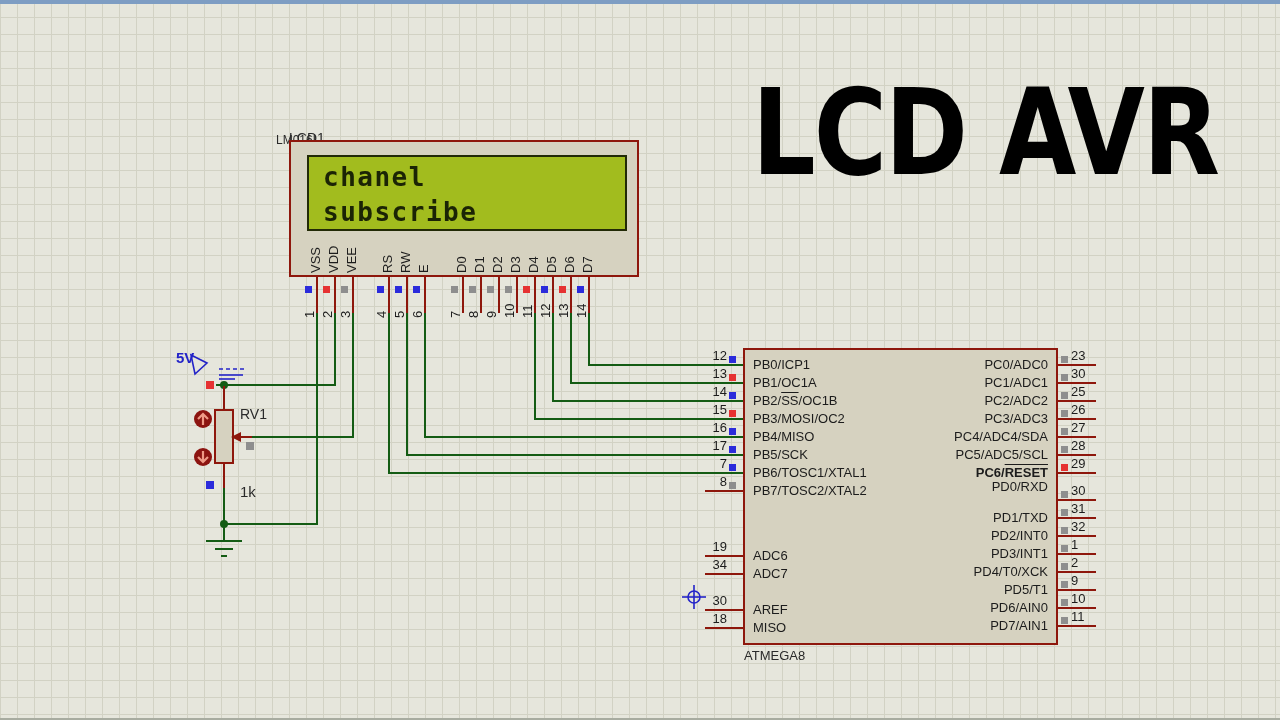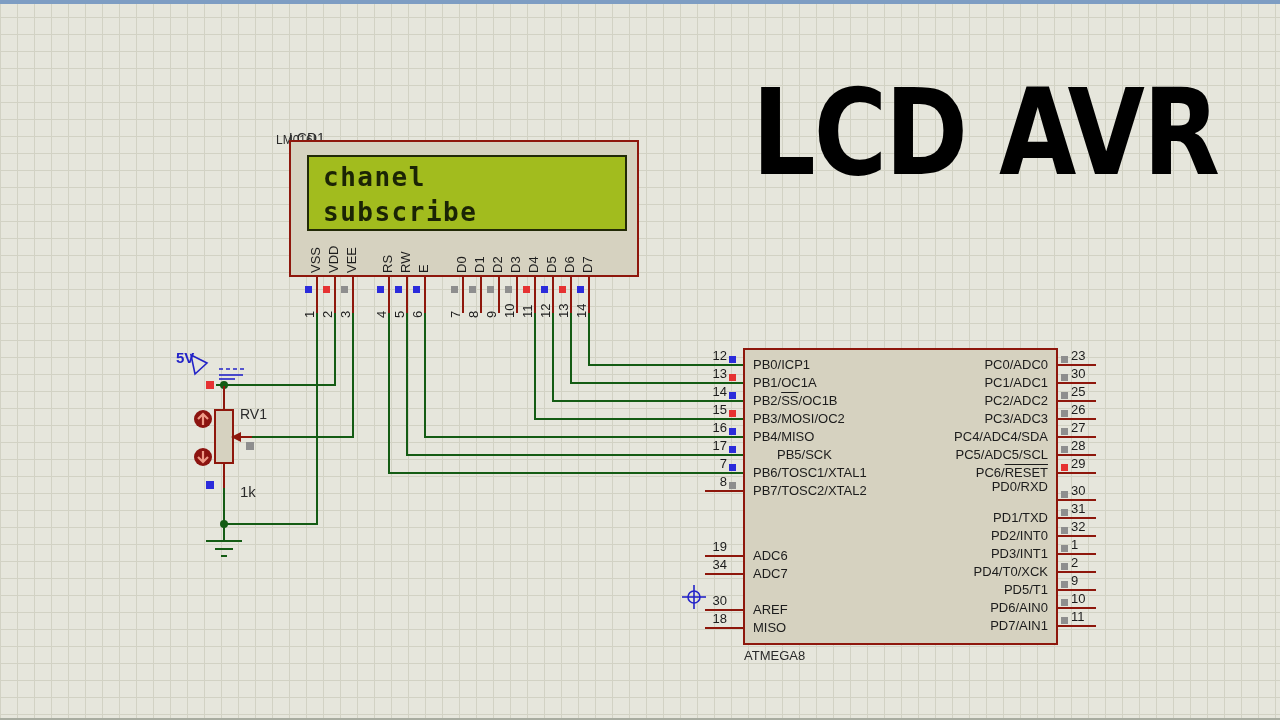--- a/index.html
+++ b/index.html
@@ -205,21 +205,21 @@
     <div class="pnum r" style="left: 683px; top: 385px; width: 44px;">14</div>
     <div class="plabel" style="left: 753px; top: 394px;"><span>PB2/</span><span class="ov">SS</span><span>/OC1B</span></div>
     <div class="sq" style="left: 729px; top: 410px; background: rgb(230, 50, 50);"></div>
     <div class="pnum r" style="left: 683px; top: 403px; width: 44px;">15</div>
     <div class="plabel" style="left: 753px; top: 412px;">PB3/MOSI/OC2</div>
     <div class="sq" style="left: 729px; top: 428px; background: rgb(43, 43, 219);"></div>
     <div class="pnum r" style="left: 683px; top: 421px; width: 44px;">16</div>
     <div class="plabel" style="left: 753px; top: 430px;">PB4/MISO</div>
     <div class="sq" style="left: 729px; top: 446px; background: rgb(43, 43, 219);"></div>
     <div class="pnum r" style="left: 683px; top: 439px; width: 44px;">17</div>
-    <div class="plabel" style="left: 753px; top: 448px; margin-left: 24px;">PB5/SCK</div>
+    <div class="plabel" style="left: 753px; top: 448px;">PB5/SCK</div>
     <div class="sq" style="left: 729px; top: 464px; background: rgb(43, 43, 219);"></div>
     <div class="pnum r" style="left: 683px; top: 457px; width: 44px;">7</div>
     <div class="plabel" style="left: 753px; top: 466px;">PB6/TOSC1/XTAL1</div>
     <div class="stubh" style="left: 705px; top: 490px; width: 38px;"></div>
     <div class="sq" style="left: 729px; top: 482px; background: rgb(142, 142, 142);"></div>
     <div class="pnum r" style="left: 683px; top: 475px; width: 44px;">8</div>
     <div class="plabel" style="left: 753px; top: 484px;">PB7/TOSC2/XTAL2</div>
     <div class="stubh" style="left: 705px; top: 555px; width: 38px;"></div>
     <div class="pnum r" style="left: 683px; top: 540px; width: 44px;">19</div>
     <div class="plabel" style="left: 753px; top: 549px;">ADC6</div>
@@ -252,21 +252,21 @@
     <div class="sq" style="left: 1061px; top: 428px; background: rgb(142, 142, 142);"></div>
     <div class="pnum" style="left: 1071px; top: 421px; width: 30px;">27</div>
     <div class="plabel r" style="left: 858px; top: 430px; width: 190px;">PC4/ADC4/SDA</div>
     <div class="stubh" style="left: 1058px; top: 454px; width: 38px;"></div>
     <div class="sq" style="left: 1061px; top: 446px; background: rgb(142, 142, 142);"></div>
     <div class="pnum" style="left: 1071px; top: 439px; width: 30px;">28</div>
     <div class="plabel r" style="left: 858px; top: 448px; width: 190px;">PC5/ADC5/SCL</div>
     <div class="stubh" style="left: 1058px; top: 472px; width: 38px;"></div>
     <div class="sq" style="left: 1061px; top: 464px; background: rgb(230, 50, 50);"></div>
     <div class="pnum" style="left: 1071px; top: 457px; width: 30px;">29</div>
-    <div class="plabel r" style="left: 858px; top: 466px; width: 190px;"><span>PC6/</span><span class="ov">RESET</span><span></span></div>
+    <div class="plabel r" style="left: 858px; top: 466px; width: 190px; font-weight: bold;"><span>PC6/</span><span class="ov">RESET</span><span></span></div>
     <div class="stubh" style="left: 1058px; top: 499px; width: 38px;"></div>
     <div class="sq" style="left: 1061px; top: 491px; background: rgb(142, 142, 142);"></div>
     <div class="pnum" style="left: 1071px; top: 484px; width: 30px;">30</div>
     <div class="plabel r" style="left: 858px; top: 480px; width: 190px;">PD0/RXD</div>
     <div class="stubh" style="left: 1058px; top: 517px; width: 38px;"></div>
     <div class="sq" style="left: 1061px; top: 509px; background: rgb(142, 142, 142);"></div>
     <div class="pnum" style="left: 1071px; top: 502px; width: 30px;">31</div>
     <div class="plabel r" style="left: 858px; top: 511px; width: 190px;">PD1/TXD</div>
     <div class="stubh" style="left: 1058px; top: 535px; width: 38px;"></div>
     <div class="sq" style="left: 1061px; top: 527px; background: rgb(142, 142, 142);"></div>

